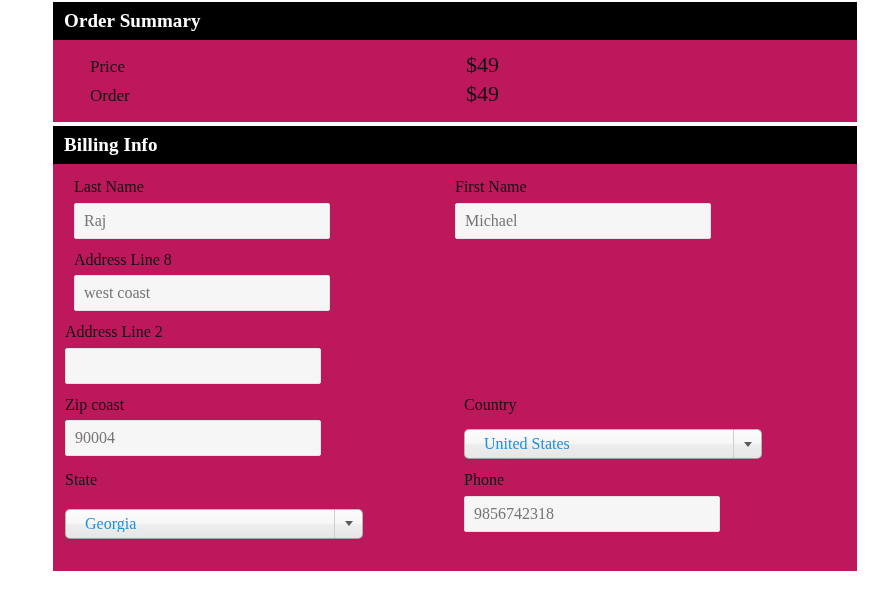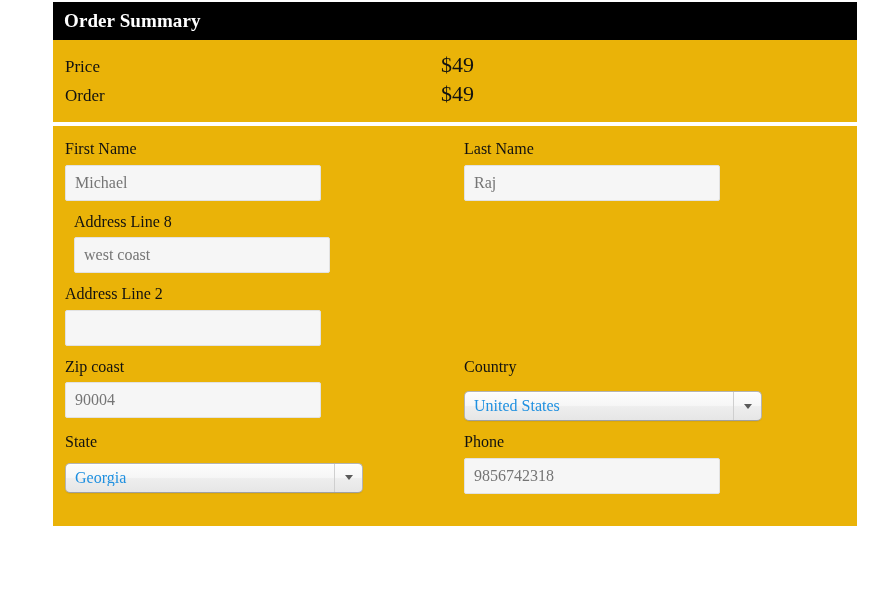--- a/index.html
+++ b/index.html
@@ -20,21 +20,21 @@
     width: 891px;
     height: 589px;
     background: #ffffff;
   }
 
   
   .panel {
     position: absolute;
     left: 53px;
     width: 804px;
-    background: #eab308;
+    background: #be185d;
   }
 
   .panel-header {
     background: #000000;
     color: #ffffff;
     font-size: 19px;
     font-weight: bold;
     line-height: 1;
     padding: 9px 0 10px 11px;
     letter-spacing: 0.1px;
@@ -47,20 +47,21 @@
   
   #order-summary { top: 2px; }
 
   .summary-rows {
     padding: 12px 0 12px 0;
   }
   .summary-row {
     display: flex;
     align-items: baseline;
     height: 29px;
+    padding-left: 25px;
   }
   .summary-label {
     width: 388px;
     padding-left: 12px;
     box-sizing: border-box;
     font-size: 17px;
     color: #111111;
   }
   .summary-value {
     font-size: 22px;
@@ -129,21 +130,21 @@
     border-bottom-color: #a0a0a0;
     border-radius: 5px;
     background: linear-gradient(to bottom, #fdfdfd 0%, #f6f6f6 48%, #eeeeee 52%, #e6e6e6 100%);
     box-shadow: 0 1px 0 rgba(255,255,255,0.85) inset, 0 1px 1px rgba(0,0,0,0.06);
     display: flex;
     align-items: center;
     cursor: default;
   }
   .select-value {
     flex: 1;
-    padding-left: 9px;
+    padding-left: 19px;
     font-size: 16px;
     color: #1f90e0;
     line-height: 1;
     white-space: nowrap;
     overflow: hidden;
   }
   .select-arrow-zone {
     width: 27px;
     height: 100%;
     display: flex;
@@ -155,21 +156,21 @@
     width: 0;
     height: 0;
     border-left: 4px solid transparent;
     border-right: 4px solid transparent;
     border-top: 5px solid #5a5a5a;
   }
 
   
   .field.zip { margin-bottom: 8px; }
   .field.country .field-label { margin-bottom: 16px; }
-  .field.state .field-label { margin-bottom: 12px; }
+  .field.state .field-label { margin-bottom: 20px; }
 </style>
 </head>
 <body>
 
 <div class="page">
 
   <section class="panel" id="order-summary">
     <div class="panel-header">Order Summary</div>
     <div class="panel-body">
       <div class="summary-rows">
@@ -182,35 +183,36 @@
         <div class="summary-row">
           <span class="summary-label">Order</span>
           <span class="summary-value">$49</span>
         </div>
 
       </div>
     </div>
   </section>
 
   <section class="panel" id="billing-info">
+    <div class="panel-header">Billing Info</div>
 
     <div class="panel-body">
       <div class="form-grid">
 
         <div class="form-row">
+          <div class="form-col right">
+            <div class="field">
+              <label class="field-label">Last Name</label>
+              <input class="text-input" type="text" value="Raj" style="">
+            </div>
+          </div>
           <div class="form-col">
             <div class="field">
               <label class="field-label">First Name</label>
               <input class="text-input" type="text" value="Michael" style="">
-            </div>
-          </div>
-          <div class="form-col right">
-            <div class="field">
-              <label class="field-label">Last Name</label>
-              <input class="text-input" type="text" value="Raj" style="">
             </div>
           </div>
         </div>
 
         <div class="form-row">
           <div class="form-col right">
             <div class="field">
               <label class="field-label">Address Line 8</label>
               <input class="text-input" type="text" value="west coast" style="">
             </div>

